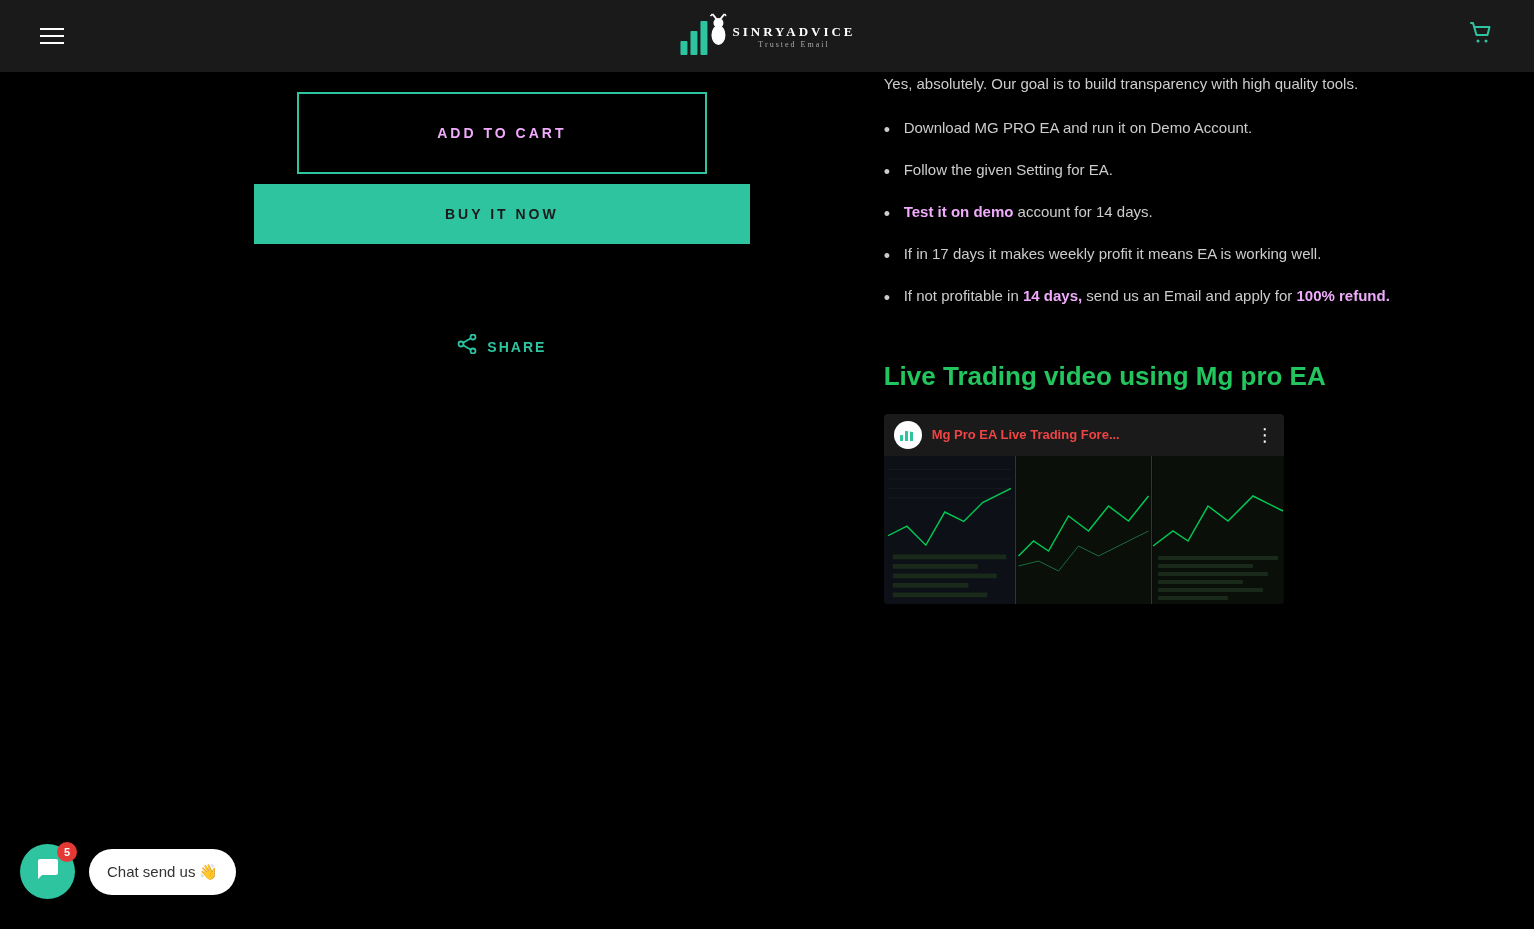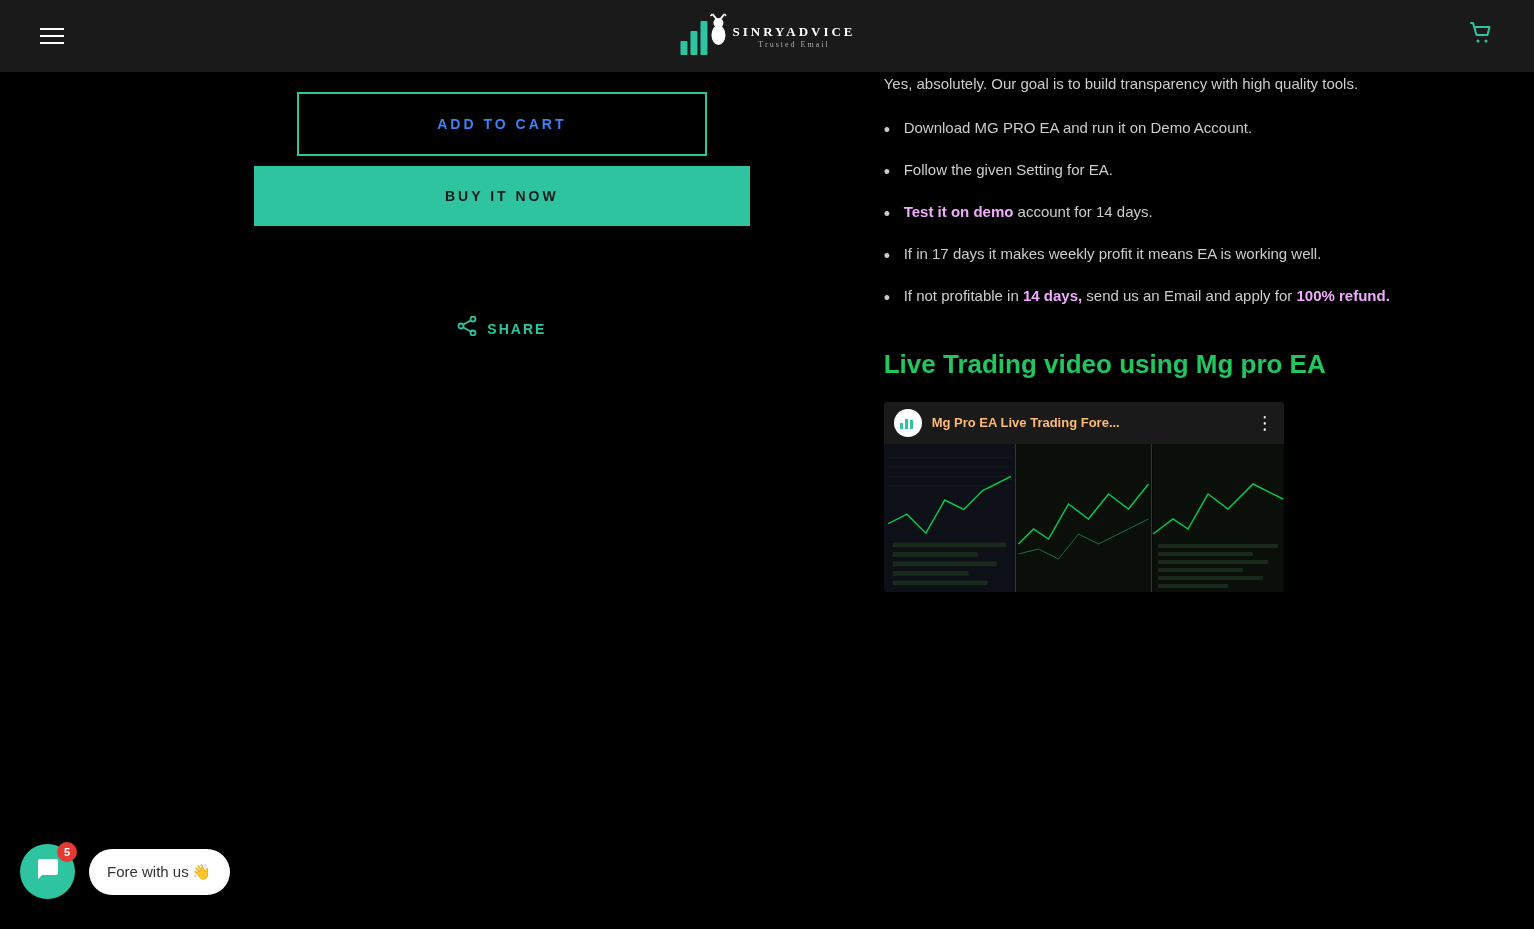--- a/index.html
+++ b/index.html
@@ -81,25 +81,25 @@
       display: flex;
       flex-direction: column;
       align-items: center;
     }
 
     .add-to-cart-btn {
       display: block;
       width: 410px;
       border: 2px solid #2ec4a0;
       background: transparent;
-      color: #3b82f6;
+      color: #f0abfc;
       font-size: 14px;
       letter-spacing: 3px;
       font-weight: 600;
-      padding: 22px 10px;
+      padding: 31px 10px;
       text-align: center;
       cursor: pointer;
       margin-bottom: 10px;
     }
 
     .buy-now-btn {
       display: block;
       width: 496px;
       border: none;
       background: #2ec4a0;
@@ -142,21 +142,21 @@
     .intro-text {
       color: #ccc;
       font-size: 15px;
       line-height: 1.6;
       margin-bottom: 20px;
     }
 
     .bullet-list {
       list-style: none;
       padding: 0;
-      margin-bottom: 40px;
+      margin-bottom: 52px;
     }
     .bullet-list li {
       color: #ccc;
       font-size: 15px;
       line-height: 1.6;
       margin-bottom: 18px;
       padding-left: 20px;
       position: relative;
     }
     .bullet-list li::before {
@@ -248,21 +248,21 @@
       width: 28px;
       height: 28px;
       border-radius: 50%;
       background: #fff;
       overflow: hidden;
       display: flex;
       align-items: center;
       justify-content: center;
     }
     .video-title-text {
-      color: #fdba74;
+      color: #ef4444;
       font-size: 13px;
       font-weight: 600;
       flex: 1;
     }
     .video-dots {
       color: #fff;
       font-size: 18px;
       cursor: pointer;
     }
 
@@ -477,14 +477,14 @@
 
 <div class="chat-widget">
   <div class="chat-button">
     <span class="chat-bubble-icon">
       <svg width="24" height="24" viewBox="0 0 24 24" fill="white">
         <path d="M20 2H4c-1.1 0-2 .9-2 2v18l4-4h14c1.1 0 2-.9 2-2V4c0-1.1-.9-2-2-2z"></path>
       </svg>
     </span>
     <div class="chat-badge">5</div>
   </div>
-  <div class="chat-tooltip">Fore with us 👋</div>
+  <div class="chat-tooltip">Chat send us 👋</div>
 </div>
 
 </body></html>

